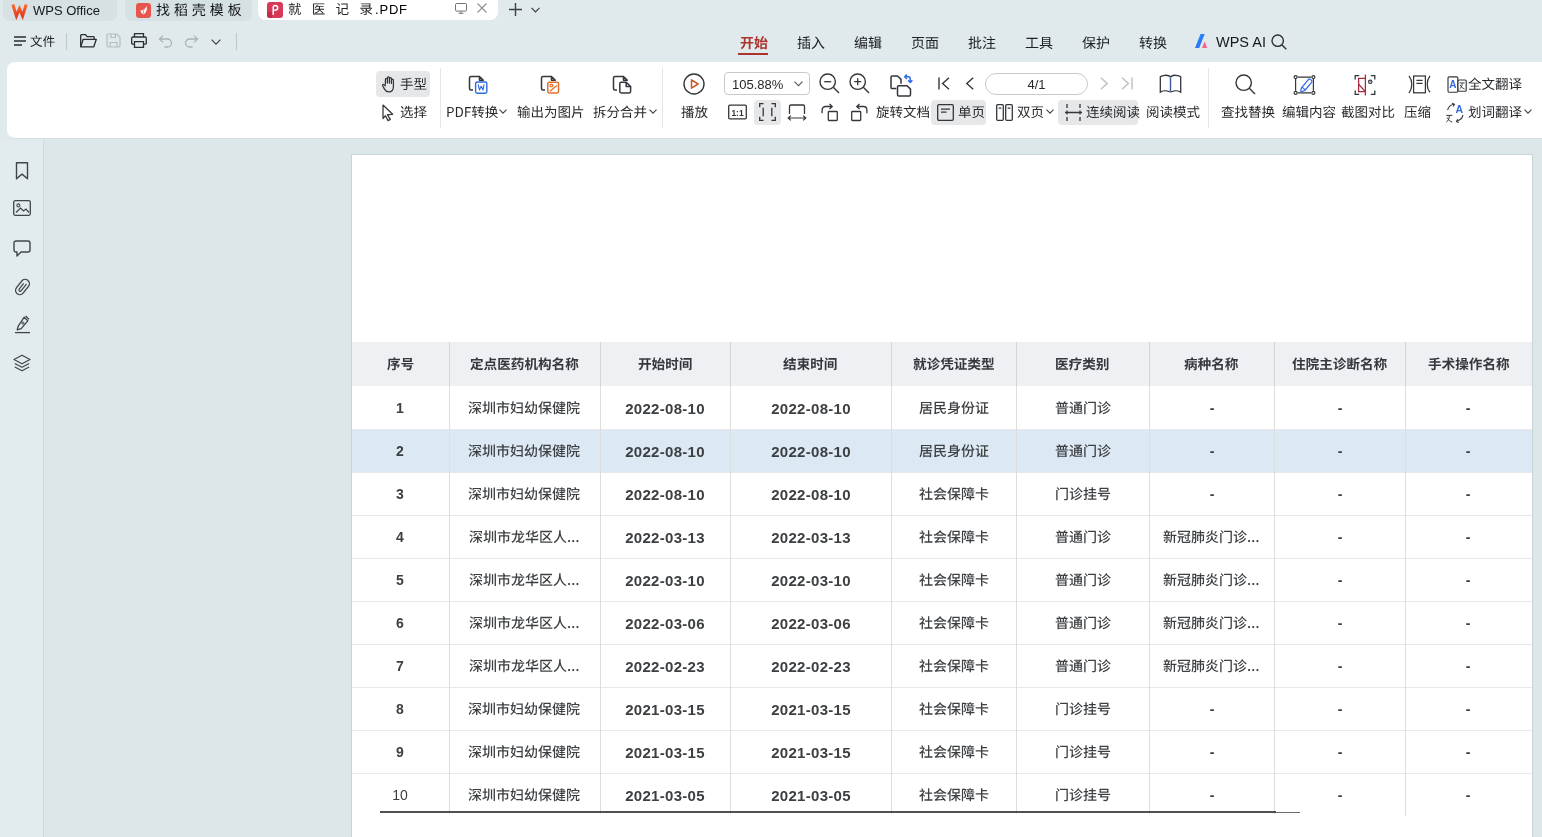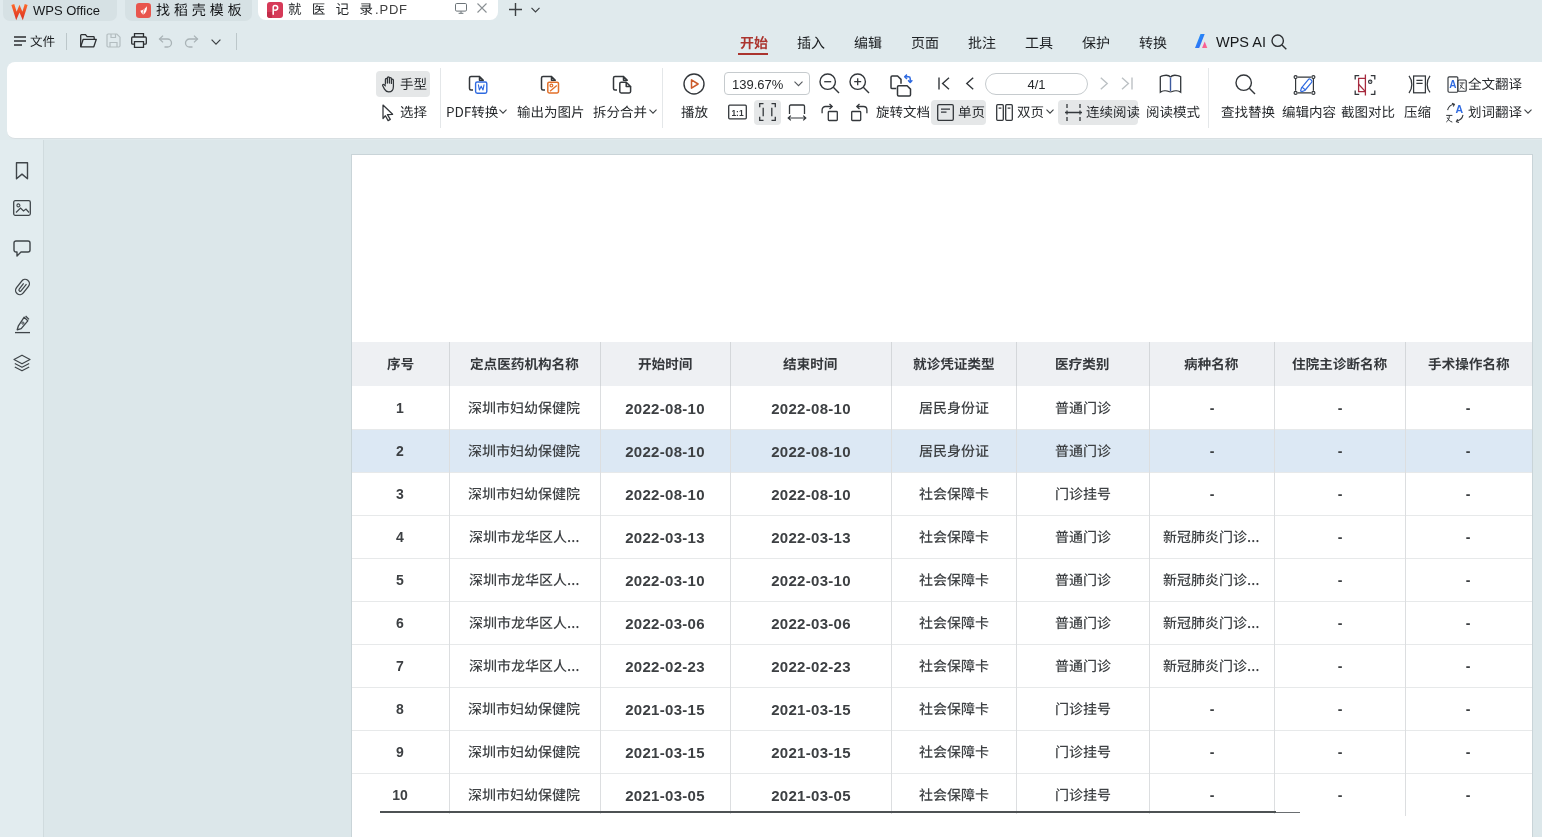--- a/index.html
+++ b/index.html
@@ -181,21 +181,21 @@
 <path d="M6.2 12.2V5.3c0-1 .8-1.8 1.9-1.8 1.6 0 2.6 1 2.6 2.3 0 1.4-1.1 2.4-2.6 2.4-.9 0-1.6-.4-1.9-.8" stroke="#fff" stroke-width="1.5" fill="none" stroke-linecap="round"></path>
   </svg>
 <svg class="t" style="left:288.0px;top:13.5px" width="2" height="2">
     <g fill="#212427" transform="translate(0,0) scale(0.01350,-0.01350)">
       <use href="#g5" x="0"></use>
       <use href="#g6" x="1763"></use>
       <use href="#g7" x="3526"></use>
       <use href="#g8" x="5289"></use>
     </g>
   </svg>
-<div class="lt" style="left:375px;top:2px;font-size:13px;letter-spacing:.8px;color:#404040">.PDF</div>
+<div class="lt" style="left:375px;top:2px;font-size:13px;letter-spacing:.8px;color:#000000">.PDF</div>
 <svg class="ic" style="left:455px;top:3px" width="12" height="11" viewBox="0 0 12 11">
 <rect x="0.5" y="0.5" width="11" height="7.6" rx="1.2" fill="none" stroke="#6b7378" stroke-width="1"></rect>
 <path d="M6 8.3v1.7M3.6 10.3h4.8" stroke="#6b7378" stroke-width="1"></path>
   </svg>
 <svg class="ic" style="left:477px;top:3px" width="10" height="10" viewBox="0 0 10 10">
 <path d="M0.5 .5 9.5 9.5M9.5 .5 .5 9.5" stroke="#8a9094" stroke-width="1.1"></path>
   </svg>
 <svg class="ic" style="left:509px;top:3px" width="13" height="13" viewBox="0 0 13 13">
 <path d="M6.5 0v13M0 6.5h13" stroke="#3c4043" stroke-width="1.4"></path>
   </svg>
@@ -382,21 +382,21 @@
 <circle cx="11" cy="11" r="10" fill="none" stroke="#33373b" stroke-width="1.4"></circle>
 <path d="M8.5 6.8v8.4l6.6-4.2Z" fill="none" stroke="#cb5a2a" stroke-width="1.5" stroke-linejoin="round"></path>
   </svg>
 <svg class="t" style="left:681.0px;top:116.8px" width="2" height="2">
     <g fill="#26292c" transform="translate(0,0) scale(0.01350,-0.01350)">
       <use href="#g43" x="0"></use>
       <use href="#g44" x="1000"></use>
     </g>
   </svg>
 <div class="ab" style="left:724px;top:72px;width:86px;height:23px;border:1px solid #c6cbce;border-radius:4px;background:#fff"></div>
-<div class="lt" style="left:732px;top:77px;font-size:13px;color:#26292c">139.67%</div>
+<div class="lt" style="left:732px;top:77px;font-size:13px;color:#26292c">105.88%</div>
 <svg class="ic" style="left:794px;top:81px" width="9" height="6" viewBox="0 0 9 6">
     <path d="M.5 .7 4.5 4.7 8.5 .7" stroke="#55595d" stroke-width="1.1" fill="none"></path>
   </svg>
 <svg class="ic" style="left:728px;top:103px" width="19" height="18" viewBox="0 0 19 18">
 <rect x=".7" y="2.2" width="17.6" height="13.6" rx="1" fill="none" stroke="#33373b" stroke-width="1.3"></rect>
 <text x="9.5" y="12.6" font-family="Liberation Sans" font-size="8.4" font-weight="bold" fill="#33373b" text-anchor="middle">1:1</text>
   </svg>
 <div class="ab" style="left:754px;top:100px;width:27px;height:25px;background:#e5e7e8;border-radius:4px"></div>
 <svg class="ic" style="left:758px;top:103px" width="19" height="18" viewBox="0 0 19 18">
 <path d="M5.5 .7H1.7v3.6M13.5 .7h3.8v3.6M5.5 17.3H1.7v-3.6M13.5 17.3h3.8v-3.6" fill="none" stroke="#33373b" stroke-width="1.3"></path>
@@ -1101,21 +1101,21 @@
     <g fill="#3d4043" transform="translate(0,0) scale(0.01400,-0.01400)">
       <use href="#g115" x="0"></use>
       <use href="#g116" x="1000"></use>
       <use href="#g121" x="2000"></use>
       <use href="#g122" x="3000"></use>
     </g>
   </svg>
 <div class="lt" style="left:1192px;top:743.5px;width:40px;text-align:center;font-size:14px;font-weight:bold;color:#3d4043">-</div>
 <div class="lt" style="left:1320px;top:743.5px;width:40px;text-align:center;font-size:14px;font-weight:bold;color:#3d4043">-</div>
 <div class="lt" style="left:1448px;top:743.5px;width:40px;text-align:center;font-size:14px;font-weight:bold;color:#3d4043">-</div>
-<div class="lt" style="left:370px;top:786.5px;width:60px;text-align:center;font-size:14px;font-weight:bold;color:#3d4043">10</div>
+<div class="lt" style="left:370px;top:786.5px;width:60px;text-align:center;font-size:14px;font-weight:normal;color:#3d4043">10</div>
 <svg class="t" style="left:468.2px;top:799.5px" width="2" height="2">
     <g fill="#3d4043" transform="translate(0,0) scale(0.01400,-0.01400)">
       <use href="#g100" x="0"></use>
       <use href="#g101" x="1000"></use>
       <use href="#g102" x="2000"></use>
       <use href="#g103" x="3000"></use>
       <use href="#g104" x="4000"></use>
       <use href="#g105" x="5000"></use>
       <use href="#g106" x="6000"></use>
       <use href="#g107" x="7000"></use>

